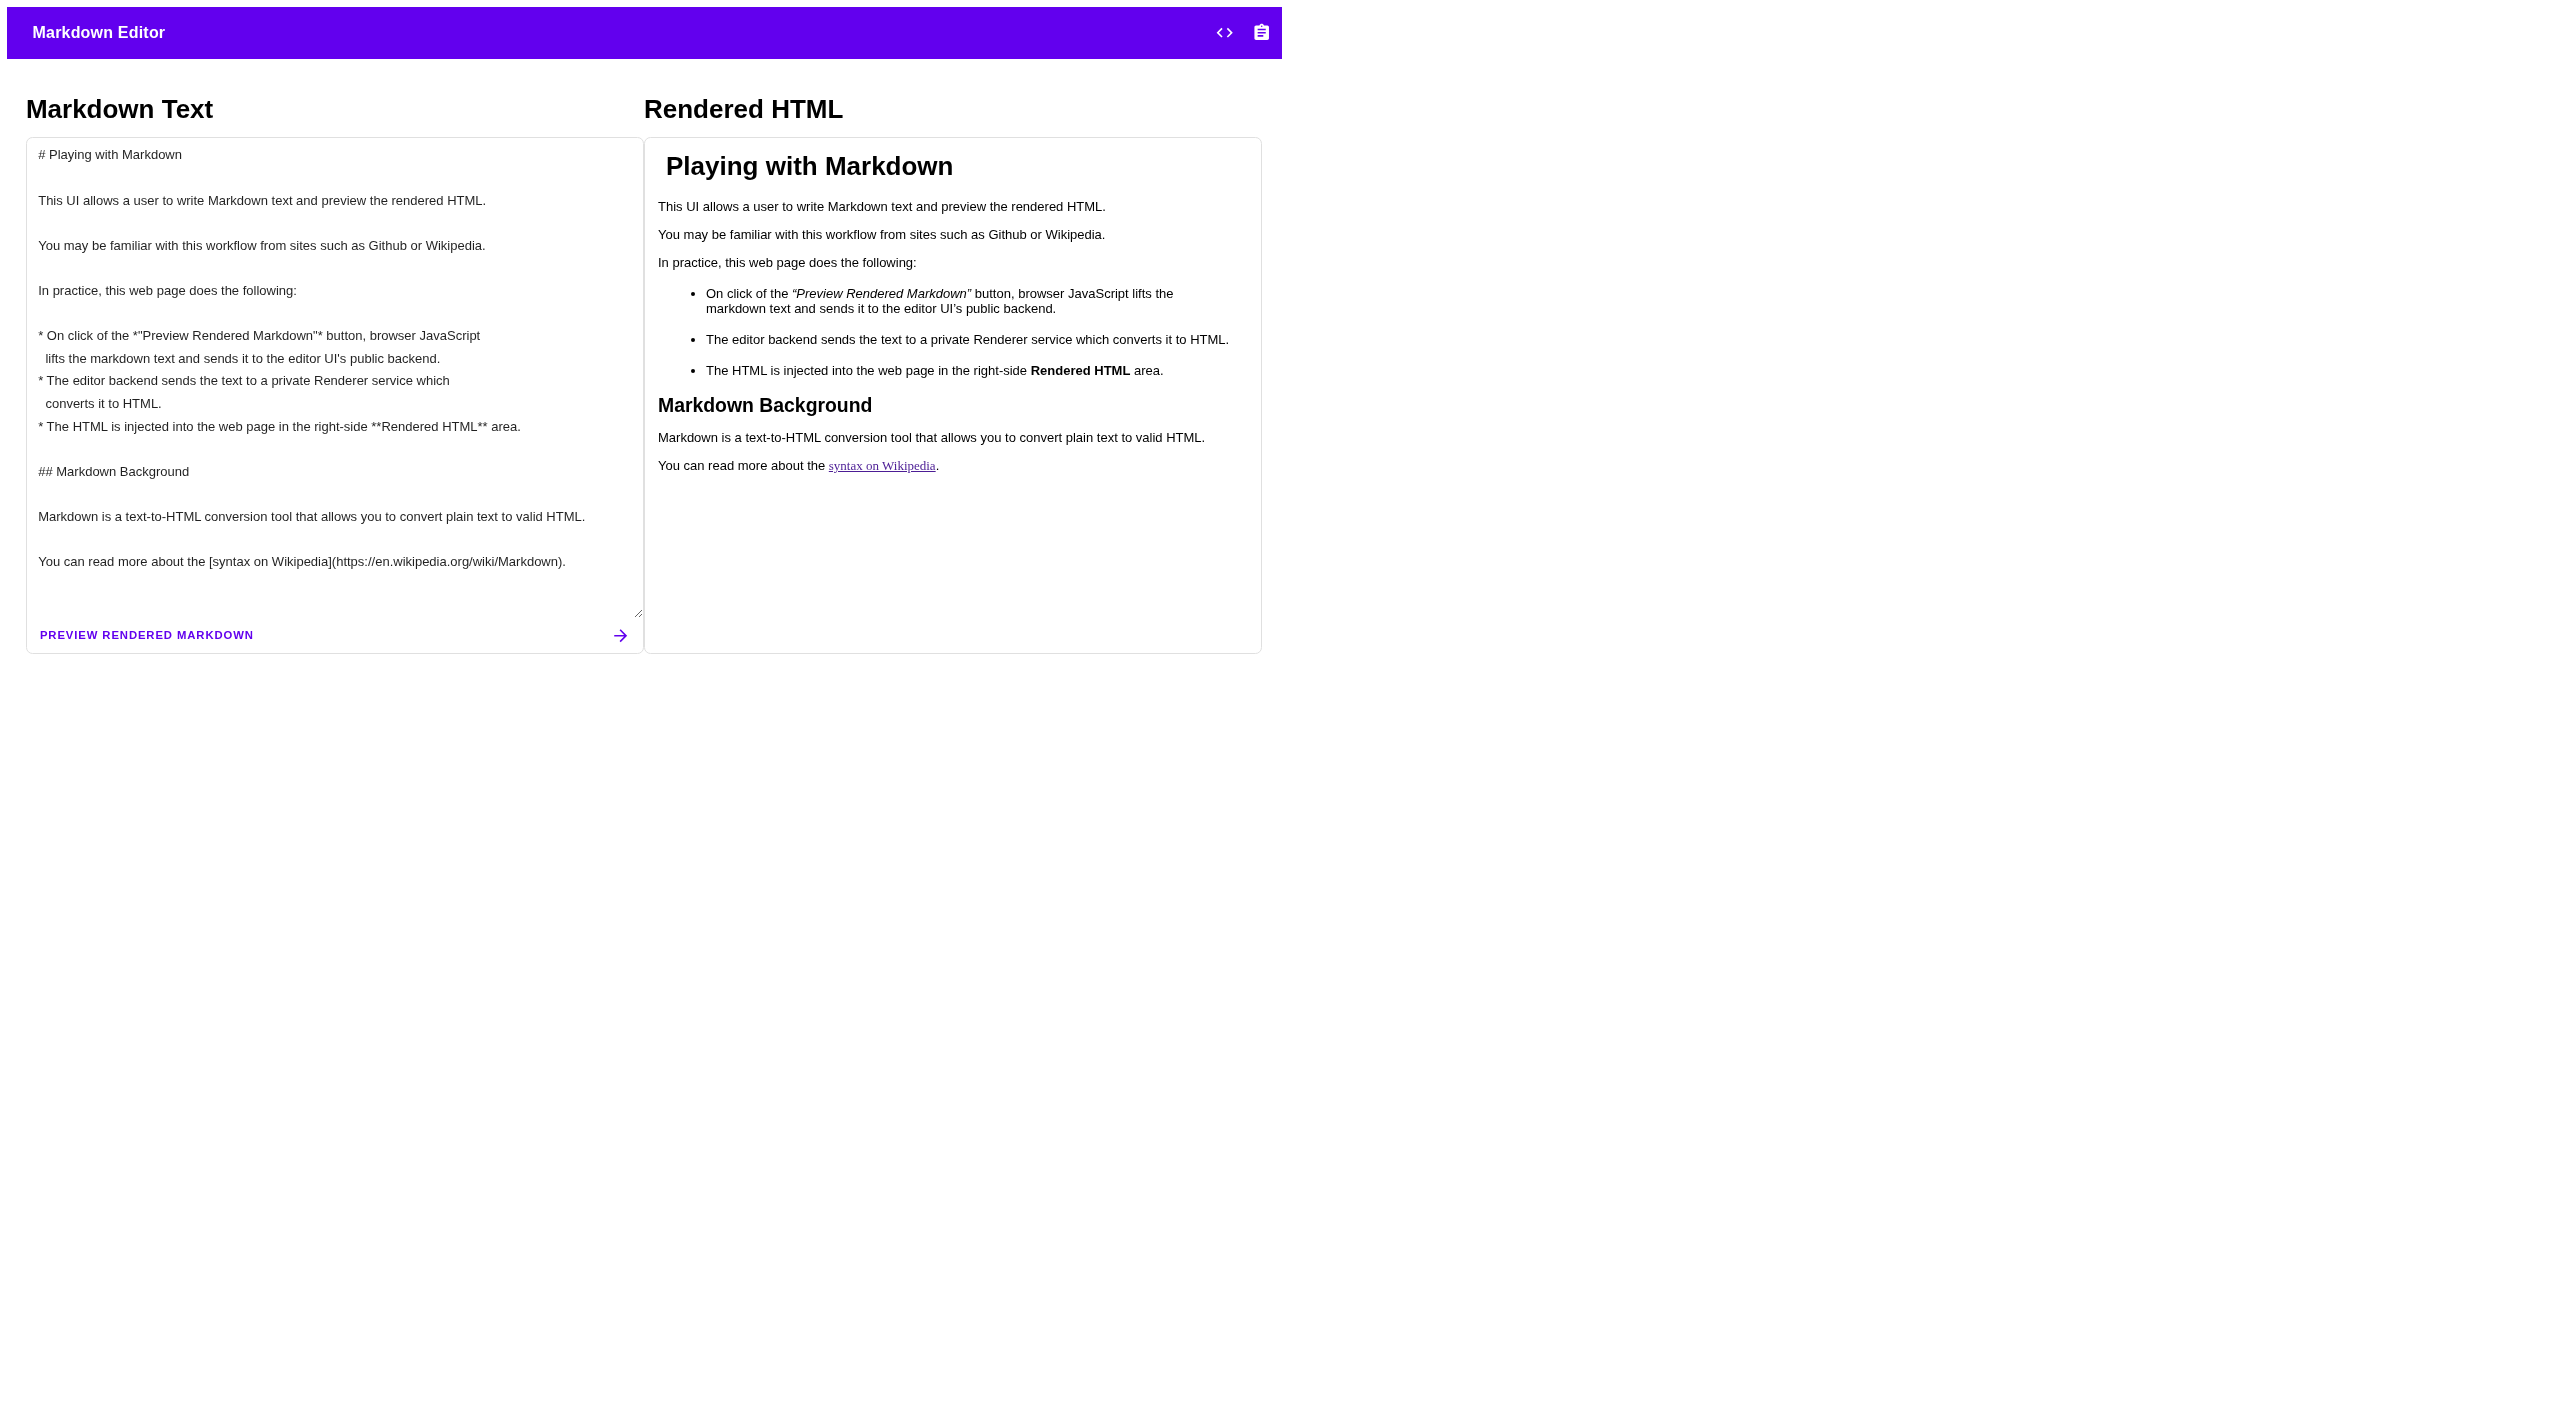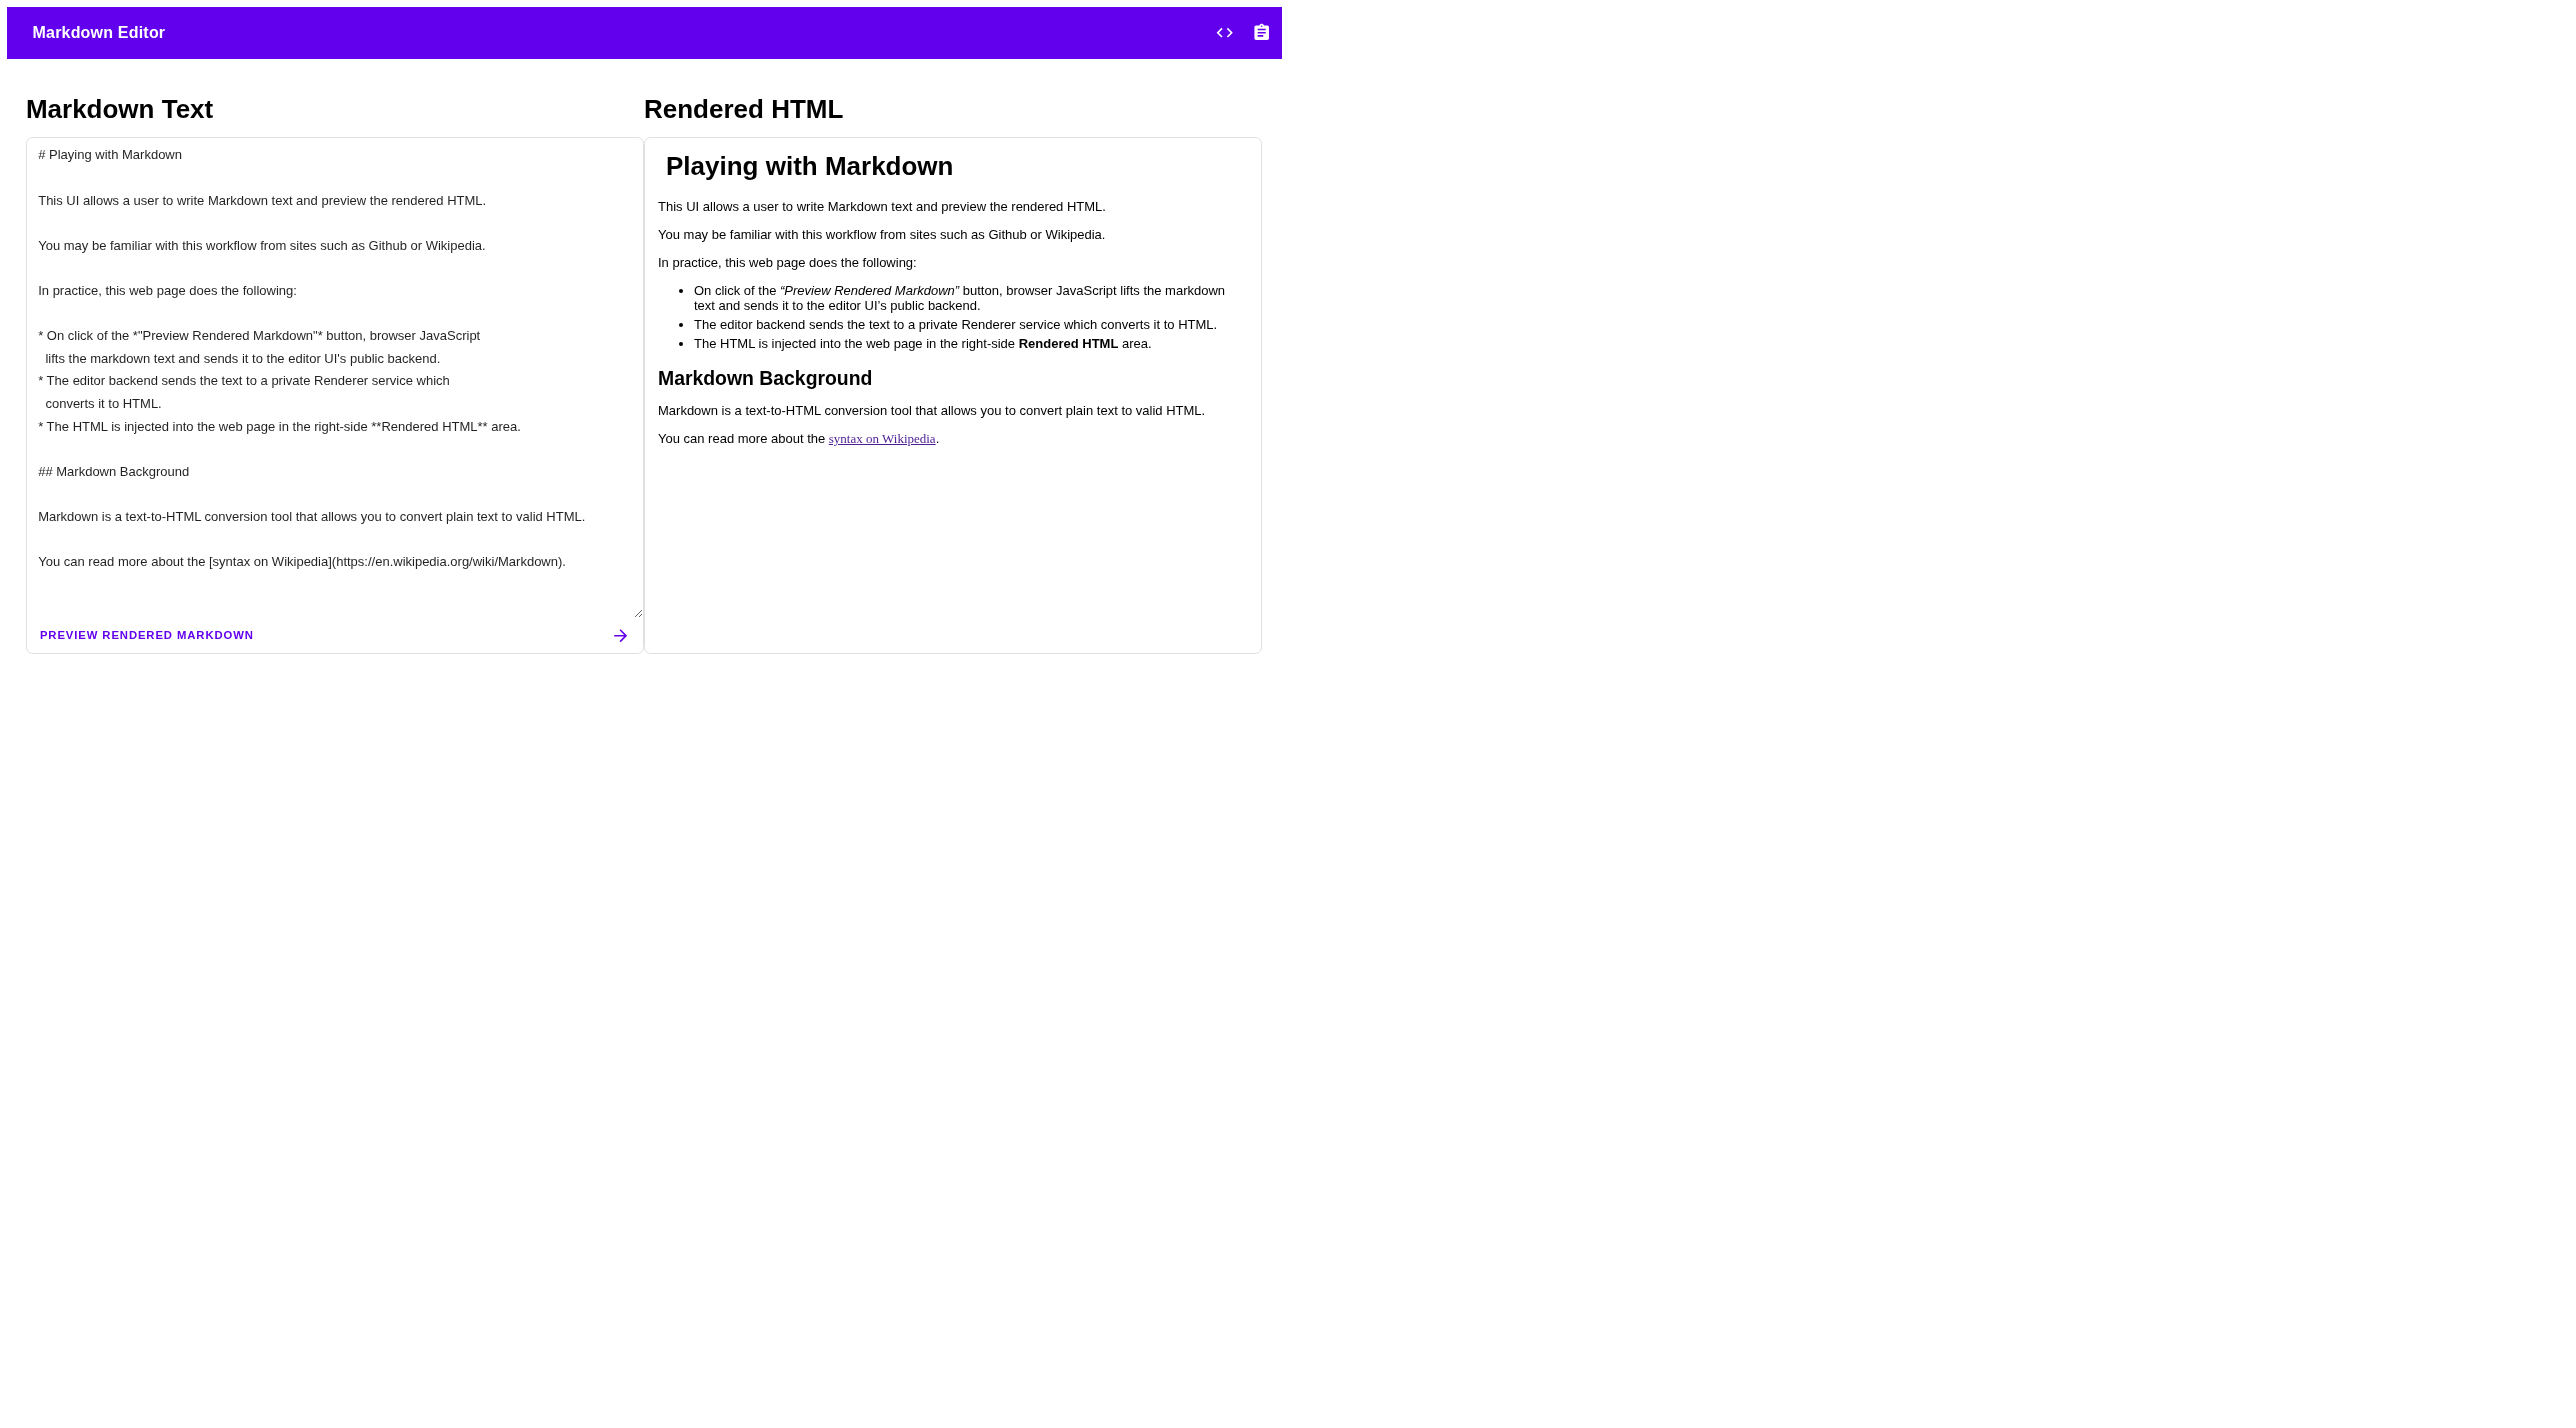--- a/index.html
+++ b/index.html
@@ -120,21 +120,21 @@
     font-weight: 700;
     margin: 13px 0 17px 8px;
   }
   .render-card h2 {
     font-size: 19.4px;
     font-weight: 700;
     margin: 16px 0 3px 0;
   }
   .render-card p { margin: 13px 0; }
   .render-card ul { margin: 13px 0; padding-left: 32px; }
-  .render-card li { margin: 4px; }
+  .render-card li { margin: 16px; }
   .render-card a {
     color: #4c1d95;
     text-decoration: underline;
     cursor: pointer;
     font-family: Liberation Serif, serif;
   }
 </style>
 </head>
 <body>
 

